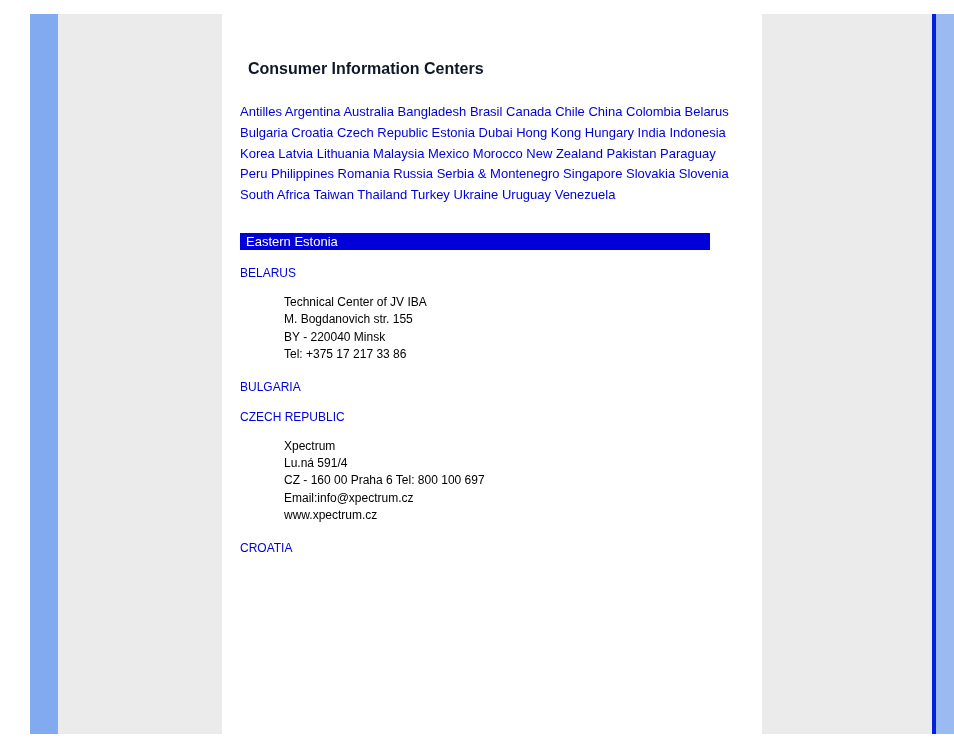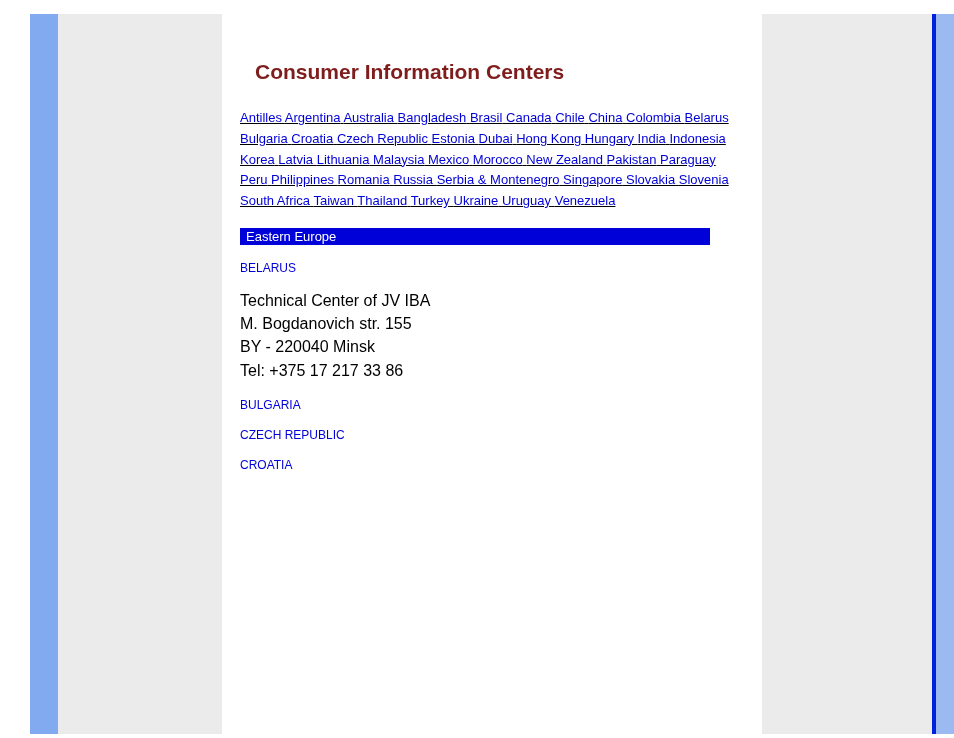--- a/index.html
+++ b/index.html
@@ -59,30 +59,29 @@
     background: #ebebeb;
   }
   .content {
     position: absolute;
     left: 240px;
     top: 60px;
     width: 500px;
     background: #fff;
   }
   h1 {
-    color: #7f1d1d;
-    font-size: 21px;
+    color: #0f172a;
+    font-size: 16px;
     font-weight: bold;
-    margin: 0 0 24px 15px;
+    margin: 0 0 24px 8px;
   }
   .country-links {
     line-height: 1.6;
-    margin-bottom: 16px;
+    margin-bottom: 27px;
     width: 495px;
-    text-decoration: underline;
   }
   .country-links a {
     color: #0000d8;
     text-decoration: none;
     cursor: pointer;
   }
   .region-bar {
     background: #0000d8;
     color: #fff;
     padding: 1px 6px;
@@ -90,43 +89,45 @@
     font-size: 13px;
     width: 470px;
   }
   .country-head {
     color: #0000d8;
     font-size: 12px;
     margin: 16px 0 14px 0;
   }
   .entry {
     color: #000;
-    font-size: 16px;
+    font-size: 12px;
     line-height: 1.45;
     margin-bottom: 12px;
+    margin-left: 44px;
   }
 </style>
 </head>
 <body>
 
 <div class="outer">
   <div class="bar-left"></div>
   <div class="gray-left"></div>
   <div class="gray-right"></div>
   <div class="bar-right-dark"></div>
   <div class="bar-right"></div>
 
   <div class="content">
     <h1>Consumer Information Centers</h1>
 
     <div class="country-links" id="country-links"><a>Antilles</a>  <a>Argentina</a>  <a>Australia</a>  <a>Bangladesh</a>  <a>Brasil</a>  <a>Canada</a>  <a>Chile</a>  <a>China</a>  <a>Colombia</a>  <a>Belarus</a>  <a>Bulgaria</a>  <a>Croatia</a>  <a>Czech Republic</a>  <a>Estonia</a>  <a>Dubai</a>  <a>Hong Kong</a>  <a>Hungary</a>  <a>India</a>  <a>Indonesia</a>  <a>Korea</a>  <a>Latvia</a>  <a>Lithuania</a>  <a>Malaysia</a>  <a>Mexico</a>  <a>Morocco</a>  <a>New Zealand</a>  <a>Pakistan</a>  <a>Paraguay</a>  <a>Peru</a>  <a>Philippines</a>  <a>Romania</a>  <a>Russia</a>  <a>Serbia &amp; Montenegro</a>  <a>Singapore</a>  <a>Slovakia</a>  <a>Slovenia</a>  <a>South Africa</a>  <a>Taiwan</a>  <a>Thailand</a>  <a>Turkey</a>  <a>Ukraine</a>  <a>Uruguay</a>  <a>Venezuela</a></div>
 
-    <div class="region-bar">Eastern Europe</div>
+    <div class="region-bar">Eastern Estonia</div>
 
     <div id="sections">
         <div class="country-head">BELARUS</div>
         <div class="entry">Technical Center of JV IBA<br>M. Bogdanovich str. 155<br>BY - 220040 Minsk<br>Tel: +375 17 217 33 86</div>
         <div class="country-head">BULGARIA</div>
         <div class="country-head">CZECH REPUBLIC</div>
+        <div class="entry">Xpectrum<br>Lu.ná 591/4<br>CZ - 160 00 Praha 6 Tel: 800 100 697<br>Email:info@xpectrum.cz<br>www.xpectrum.cz</div>
         <div class="country-head">CROATIA</div>
       </div>
   </div>
 </div>
 
 </body></html>

